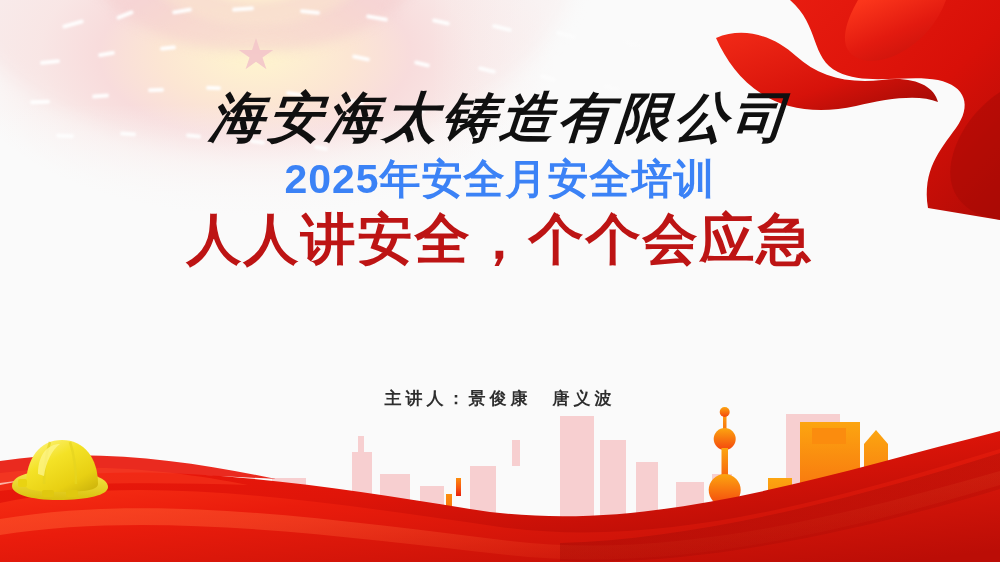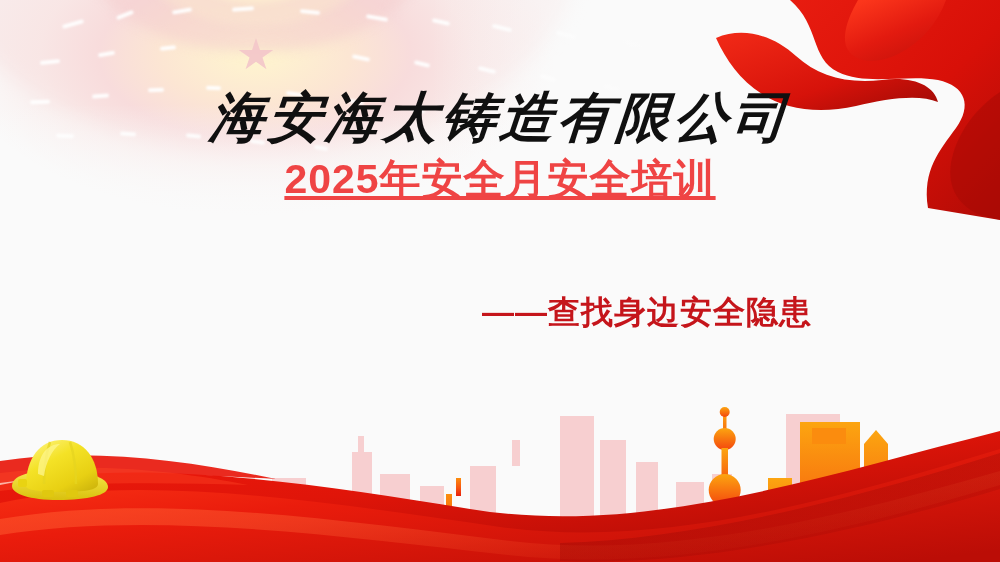--- a/index.html
+++ b/index.html
@@ -136,24 +136,23 @@
     white-space: nowrap;
     transform: skewX(-5deg);
   }
 
   .sub-title {
     position: absolute;
     left: 0; right: 0;
     top: 152px;
     font-size: 41px;
     font-weight: 700;
-    color: #ef4444;
+    color: #3b82f6;
     letter-spacing: 1px;
     white-space: nowrap;
-    text-decoration: underline;
   }
 
   .slogan {
     position: absolute;
     left: 0; right: 0;
     top: 203px;
     font-size: 55px;
     font-weight: 700;
     color: #bd1414;
     letter-spacing: 2px;
@@ -420,20 +419,21 @@
     </svg>
 
   </div>
 
   <div class="text-wrap">
 
     <div class="company-name">海安海太铸造有限公司</div>
 
     <div class="sub-title">2025年安全月安全培训</div>
 
-
-    <div class="tagline">——查找身边安全隐患</div>
-
-
+    <div class="slogan">人人讲安全，个个会应急</div>
+
+
+
+    <div class="presenters">主讲人：景俊康　唐义波</div>
 
   </div>
 
 </div>
 
 </body></html>

